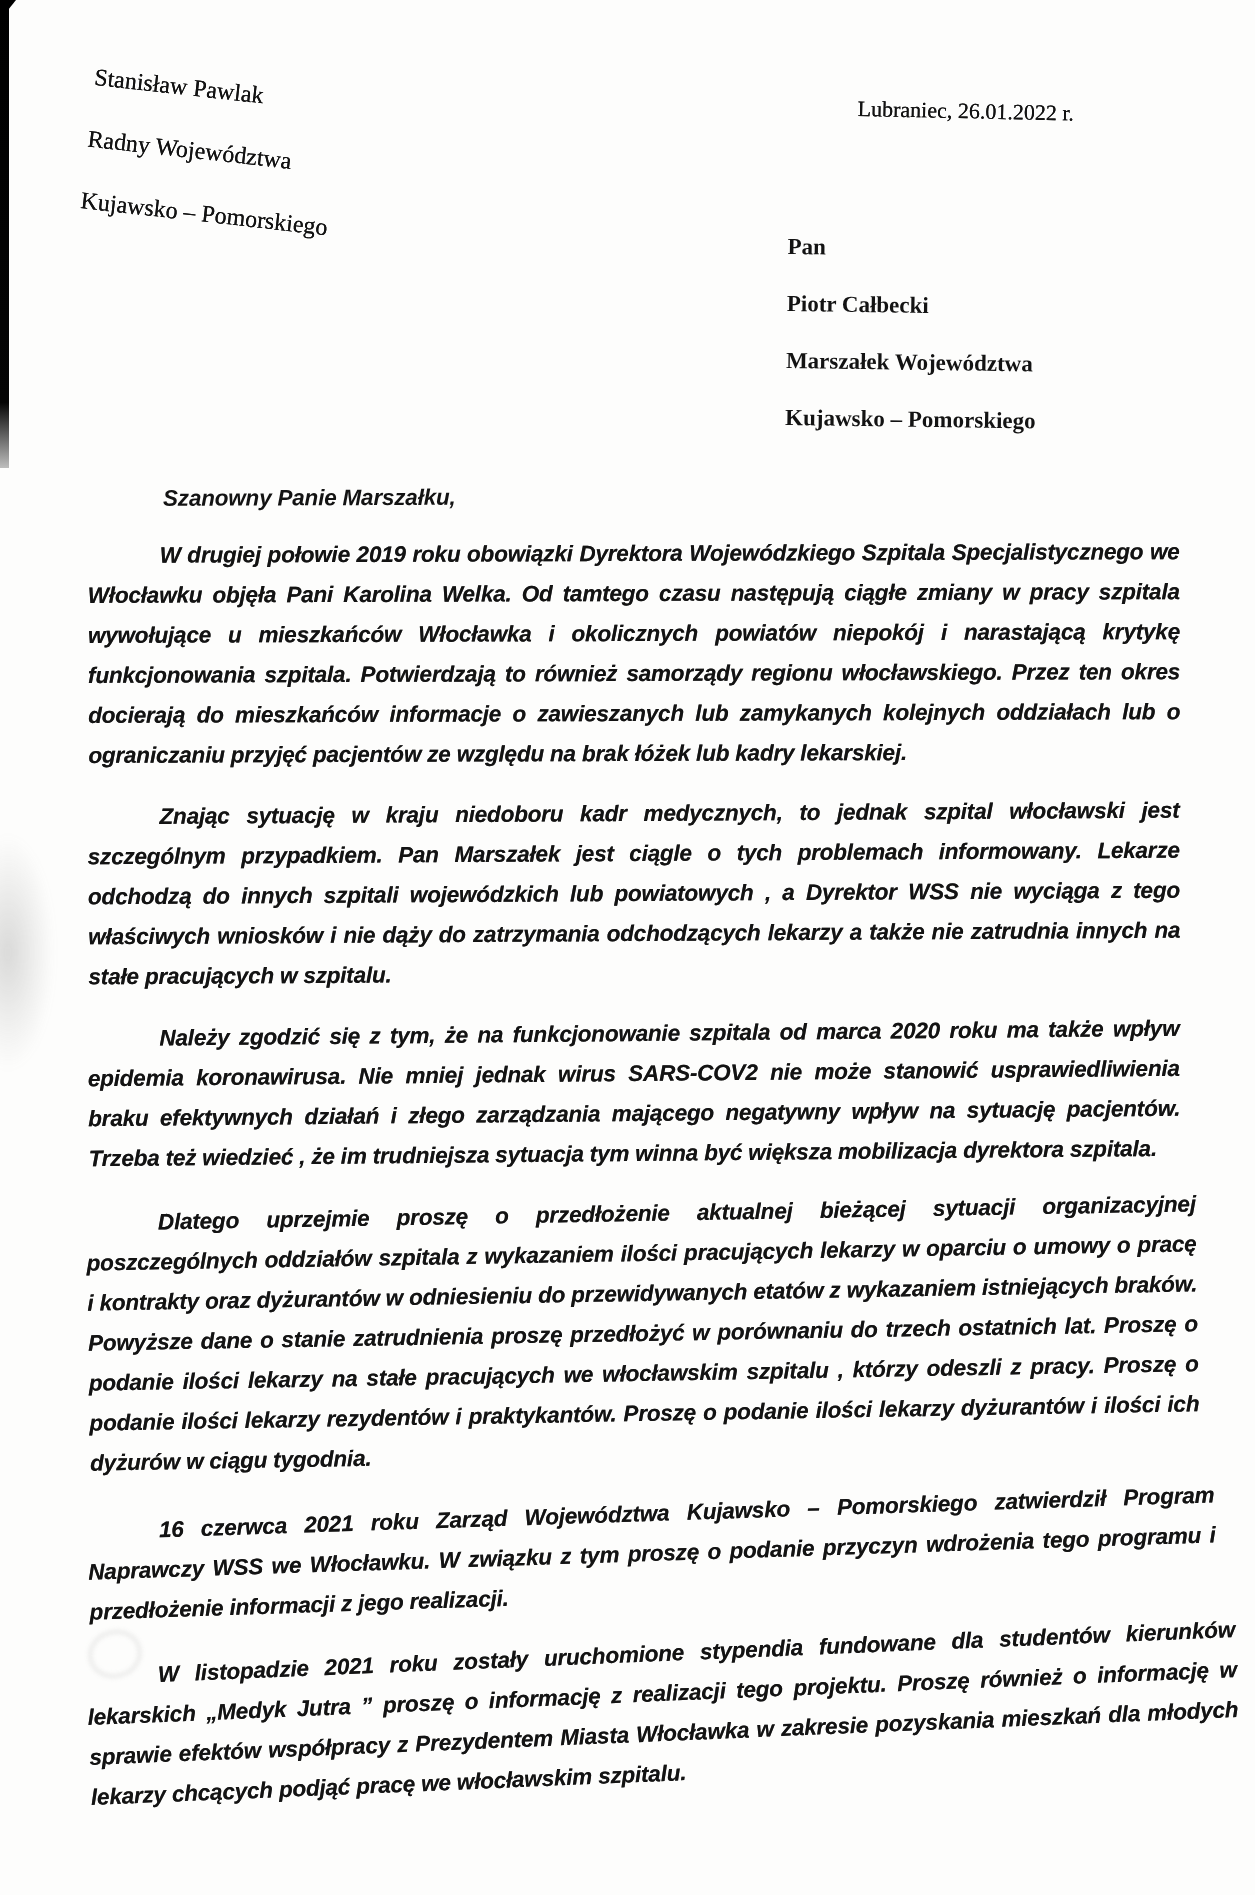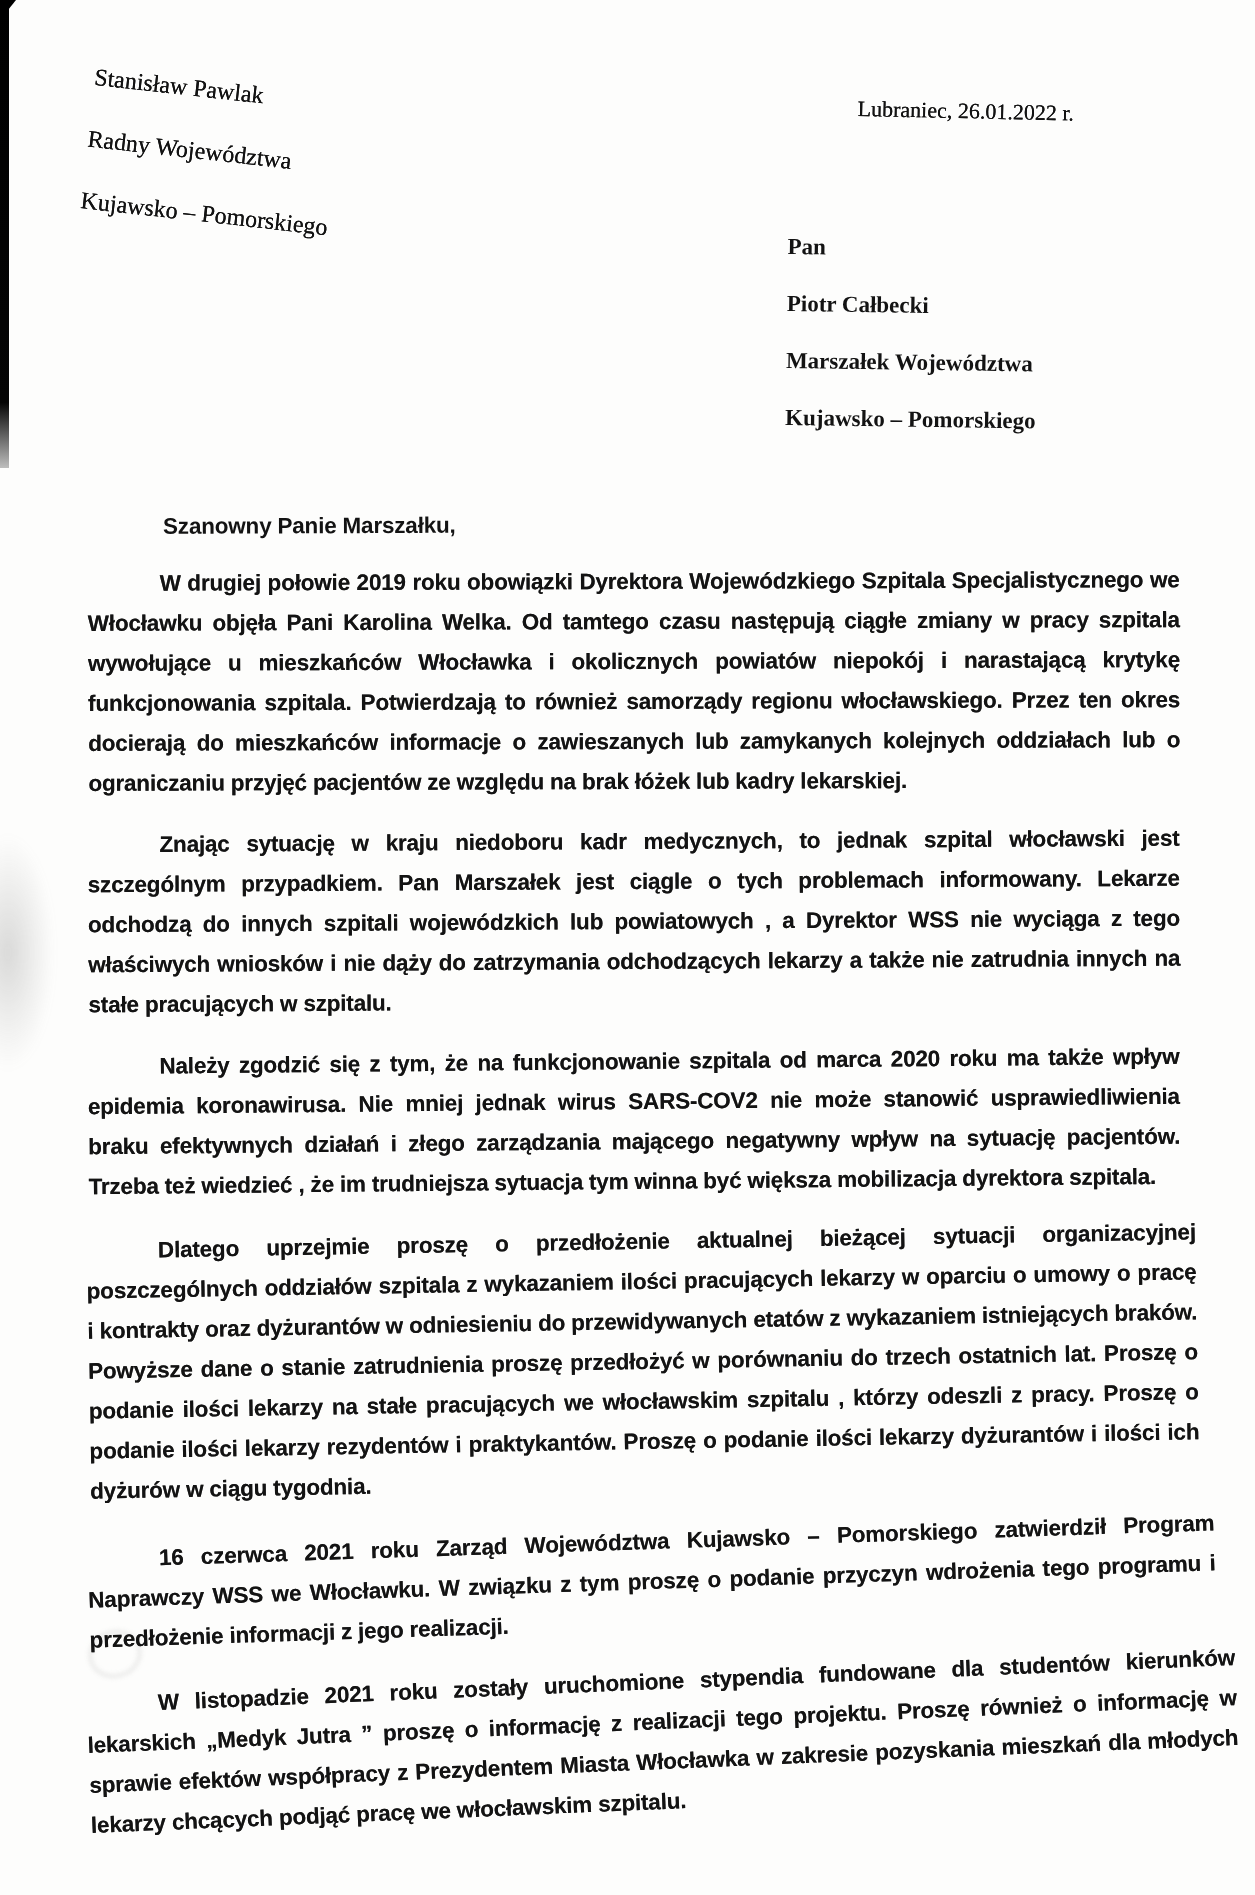--- a/index.html
+++ b/index.html
@@ -80,22 +80,23 @@
     font-size: 23px;
     line-height: 57px;
     transform: rotate(0.8deg);
     transform-origin: top left;
     white-space: nowrap;
   }
 
   
   .body-block {
     position: absolute;
-    left: 88px; top: 512px;
+    left: 88px; top: 484px;
     width: 1092px;
+    font-style: italic;
   }
   .salutation {
     margin: 0 0 24px 75px;
     font-size: 22.5px;
     font-weight: 600;
     letter-spacing: -0.2px;
     transform: rotate(-0.2deg);
   }
   .body-block p {
     margin: 0 0 20px 0;

